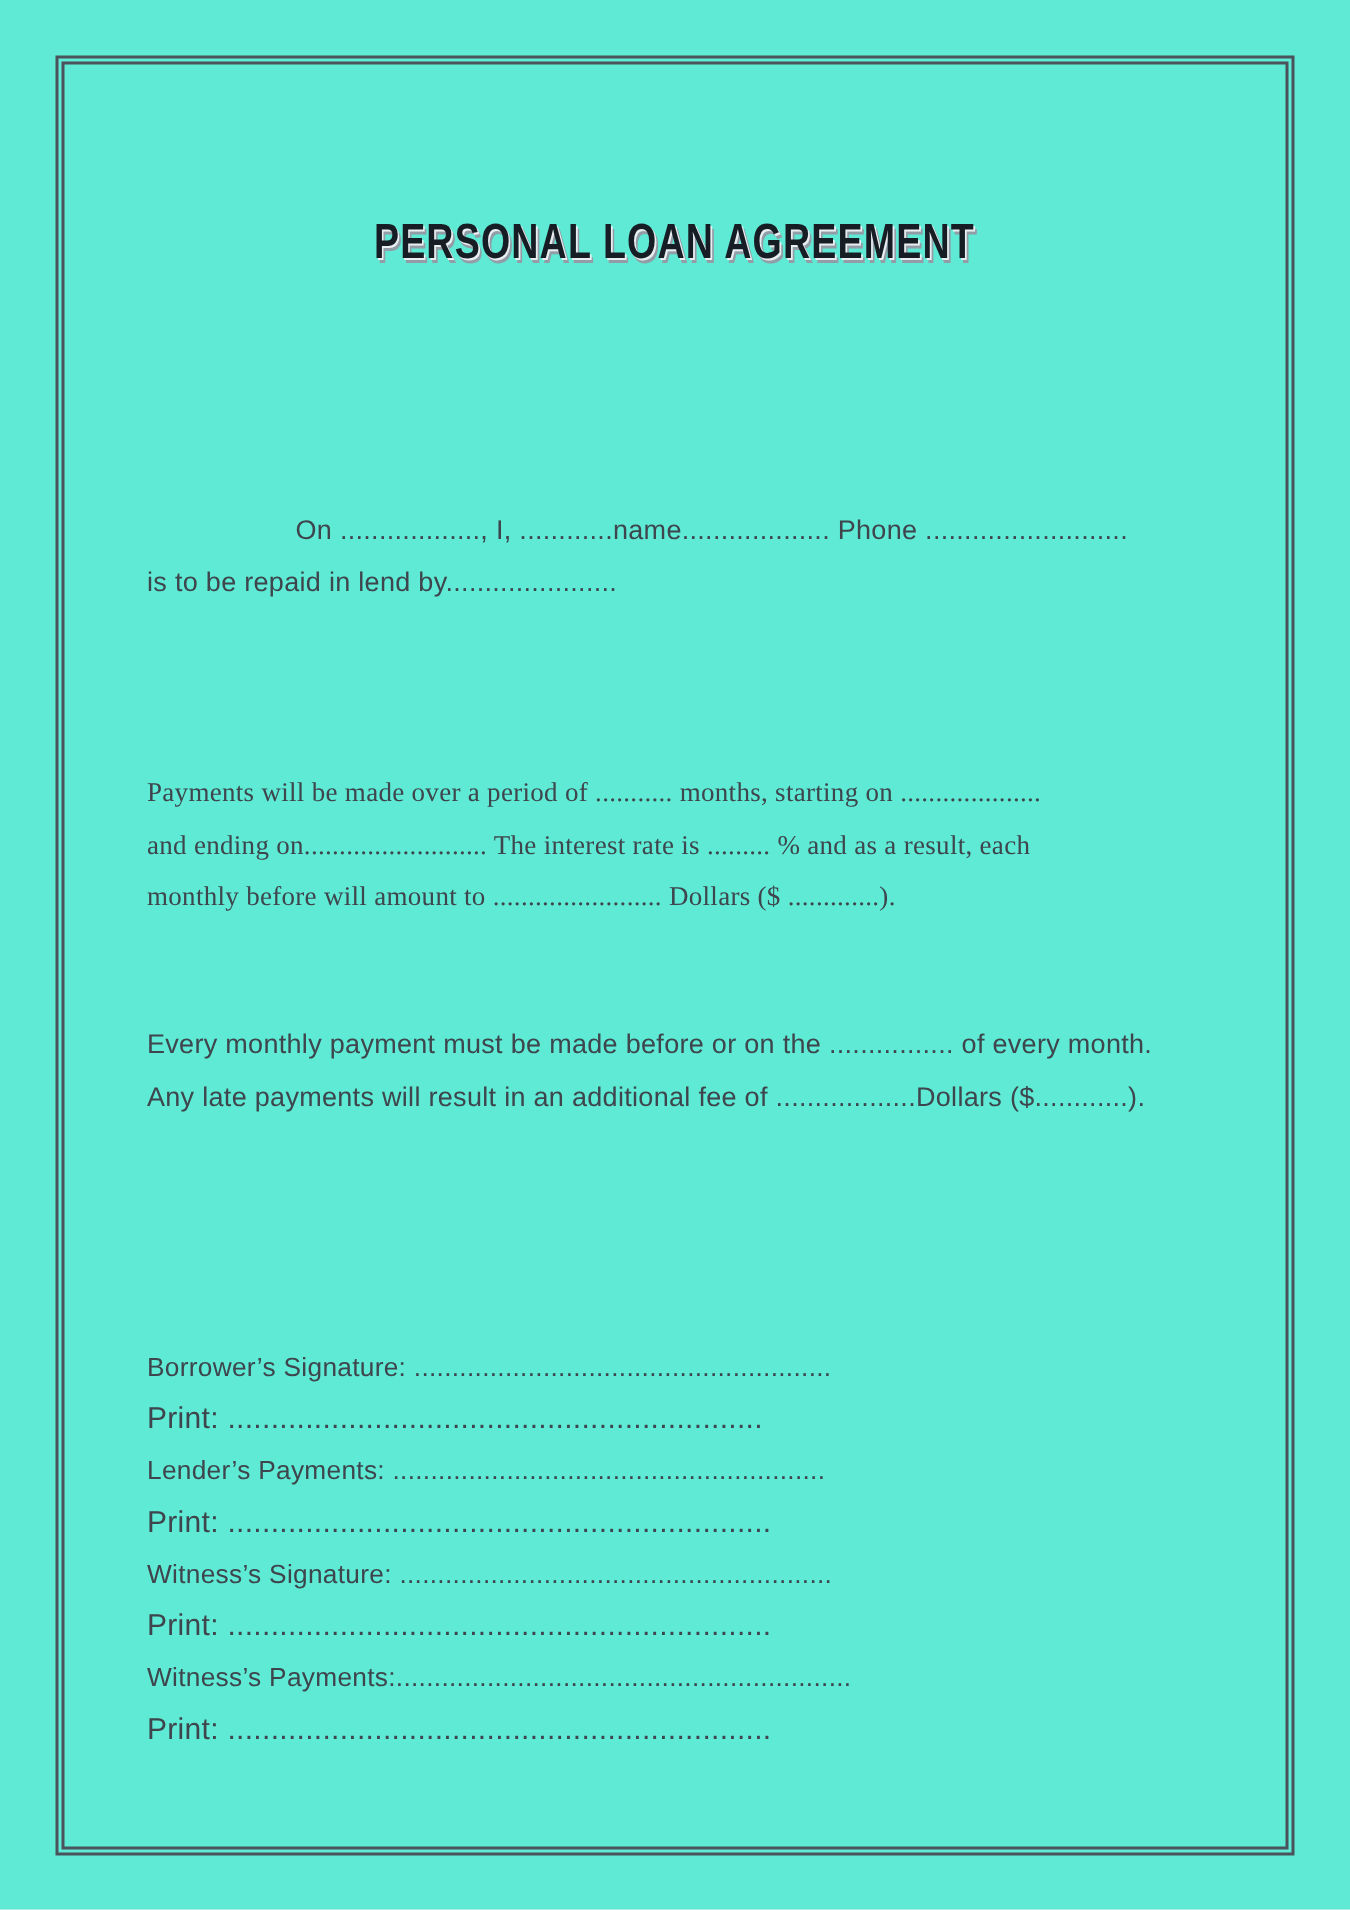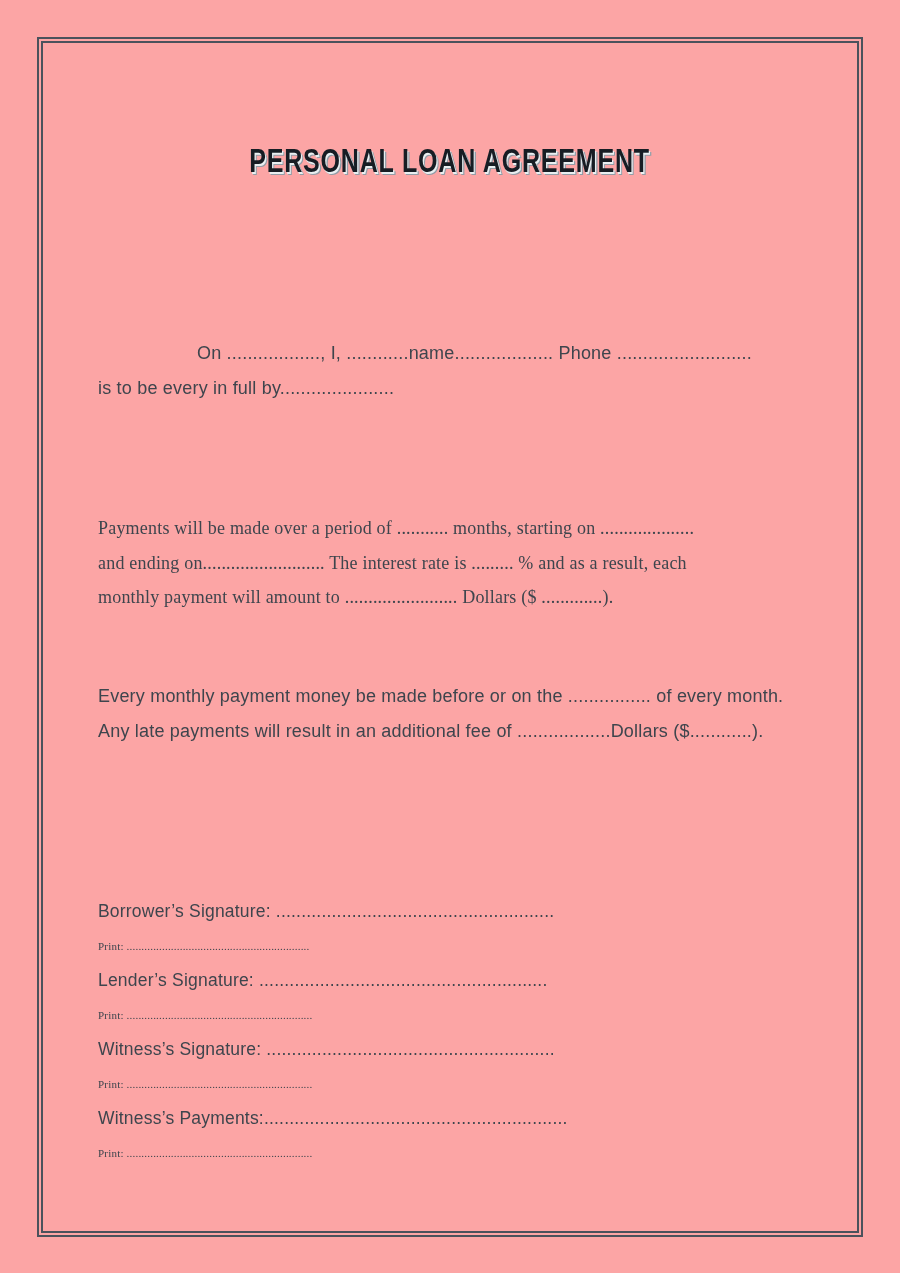--- a/index.html
+++ b/index.html
@@ -1,18 +1,18 @@
 <!DOCTYPE html>
 <html><head>
 <meta charset="utf-8">
 <style>
   html,body { margin:0; padding:0; background:#e9eff1; }
   .page {
     position:relative; width:900px; height:1273px;
-    background:#fca5a5; overflow:hidden;
+    background:#5eead4; overflow:hidden;
     font-family:"Liberation Sans","DejaVu Sans",sans-serif;
     color:#3e454d;
   }
   .frame {
     position:absolute; left:41px; top:41px; right:41px; bottom:40px;
     border:2px solid #4b525c;
     outline:2px solid #4b525c; outline-offset:2px;
   }
   .title-wrap { position:absolute; top:142px; left:0; width:100%; text-align:center; }
   .title {
@@ -25,53 +25,53 @@
   .para { position:absolute; left:98px; font-size:18px; letter-spacing:0.2px; }
   .line { height:34.5px; line-height:34.5px; white-space:nowrap; }
   .indent { padding-left:99px; }
   .p1 { top:336px; }
   .p2 { top:511px;font-family:Liberation Serif, serif; }
   .p3 { top:679px; }
   .sigs {
     position:absolute; top:894px; left:98px; right:130px;
     text-align:left; font-size:17.5px; letter-spacing:0.2px;
   }
-  .sigs .print { font-size:11px;font-family:Liberation Serif, serif; }
+  .sigs .print { font-size:20px; }
 </style>
 </head>
 <body>
 
 <div class="page">
 
   <div class="frame"></div>
 
   <div class="title-wrap">
     <span class="title">PERSONAL LOAN AGREEMENT</span>
   </div>
 
   <div class="para p1">
     <div class="line indent">On .................., I, ............name...................   Phone ..........................</div>
-    <div class="line">is to be every in full by......................</div>
+    <div class="line">is to be repaid in lend by......................</div>
   </div>
 
   <div class="para p2">
     <div class="line">Payments will be made over a period of ........... months, starting on ....................</div>
     <div class="line">and ending on.......................... The interest rate is ......... % and as a result, each</div>
-    <div class="line">monthly payment will amount to ........................ Dollars ($ .............).</div>
+    <div class="line">monthly before will amount to ........................ Dollars ($ .............).</div>
   </div>
 
   <div class="para p3">
-    <div class="line">Every monthly payment money be made before or on the ................ of every month.</div>
+    <div class="line">Every monthly payment must be made before or on the ................ of every month.</div>
     <div class="line">Any late payments will result in an additional fee of ..................Dollars ($............).</div>
   </div>
 
   <div class="sigs">
     <div class="line sig">Borrower’s Signature: .......................................................</div>
     <div class="line print">Print: ..............................................................</div>
-    <div class="line sig">Lender’s Signature: .........................................................</div>
+    <div class="line sig">Lender’s Payments: .........................................................</div>
     <div class="line print">Print: ...............................................................</div>
     <div class="line sig">Witness’s Signature: .........................................................</div>
     <div class="line print">Print: ...............................................................</div>
     <div class="line sig">Witness’s Payments:............................................................</div>
     <div class="line print">Print: ...............................................................</div>
   </div>
 
 </div>
 
 </body></html>

